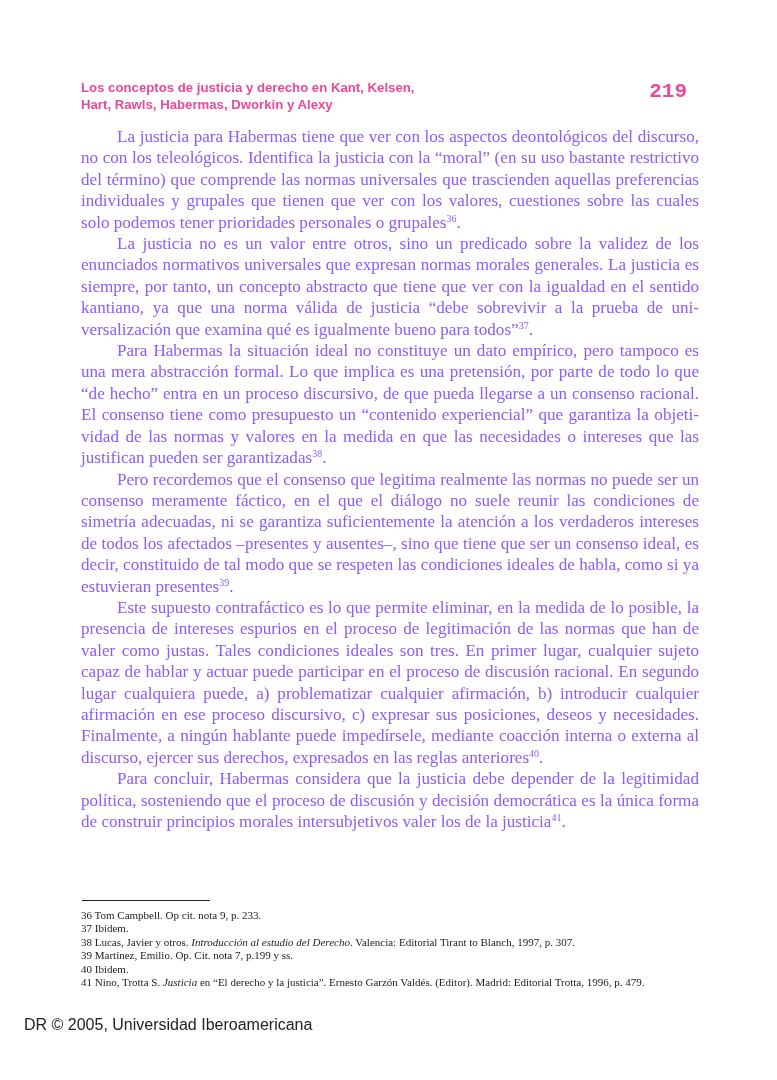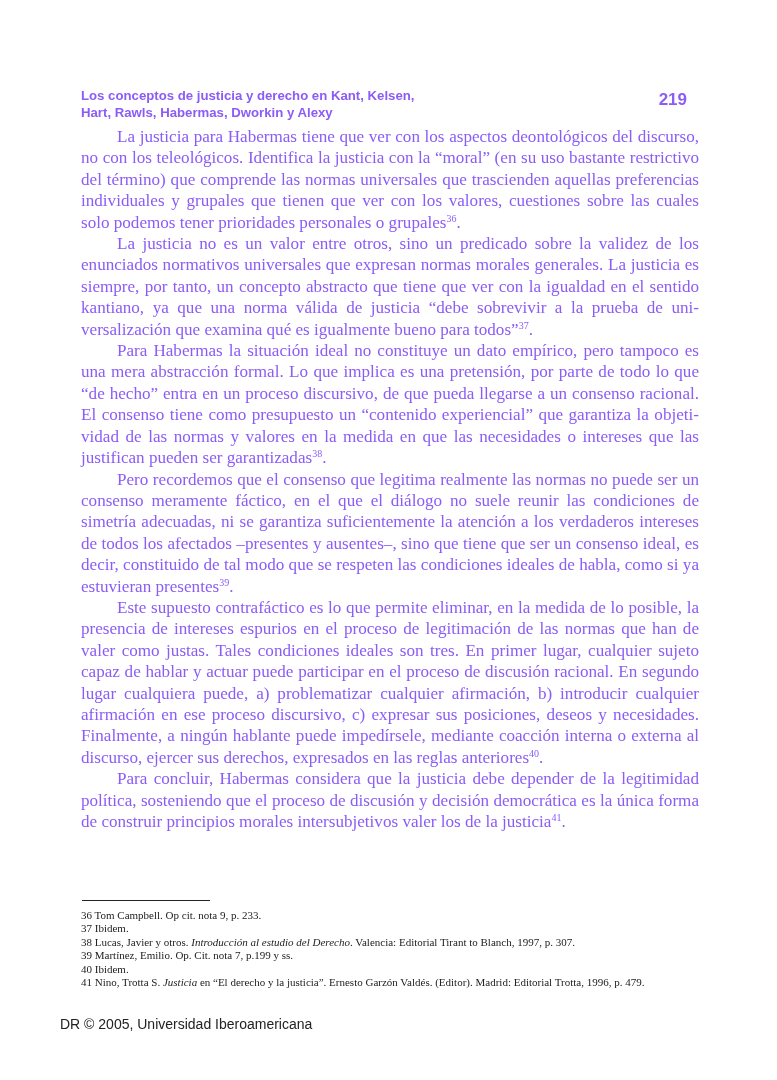--- a/index.html
+++ b/index.html
@@ -10,38 +10,38 @@
     body {
       width: 777px;
       height: 1080px;
       position: relative;
       overflow: hidden;
       color: #111111;
     }
     .page-header {
       position: absolute;
       left: 81px;
-      top: 87px;
+      top: 79px;
       width: 620px;
       font-family: "Liberation Sans", sans-serif;
       font-weight: bold;
       font-size: 13.2px;
       line-height: 17px;
-      color: #8b5cf6;
+      color: #ec4899;
     }
     .running-title {
       width: 440px;
     }
     .page-number {
       position: absolute;
       right: 14px;
       top: 4px;
-      font-size: 17px;
+      font-size: 21px;
       font-weight: bold;
-      font-family: Liberation Sans, sans-serif;
+      font-family: Liberation Mono, monospace;
     }
     .body-text {
       position: absolute;
       left: 81px;
       top: 126px;
       width: 618px;
       font-family: "Liberation Serif", serif;
       font-size: 17.1px;
       line-height: 21.4px;
       text-align: justify;
@@ -80,23 +80,22 @@
       text-indent: -13px;
     }
     .footnote i {
       font-style: italic;
     }
     .copyright {
       position: absolute;
       left: 24px;
       top: 1016px;
       font-family: "Liberation Sans", sans-serif;
-      font-size: 14px;
+      font-size: 16px;
       color: #222;
-      margin-left: 36px;
     }
   </style>
 </head>
 <body>
 
 <div class="page-header">
   <div class="running-title">
     <div>Los conceptos de justicia y derecho en Kant, Kelsen,</div>
     <div>Hart, Rawls, Habermas, Dworkin y Alexy</div>
   </div>

